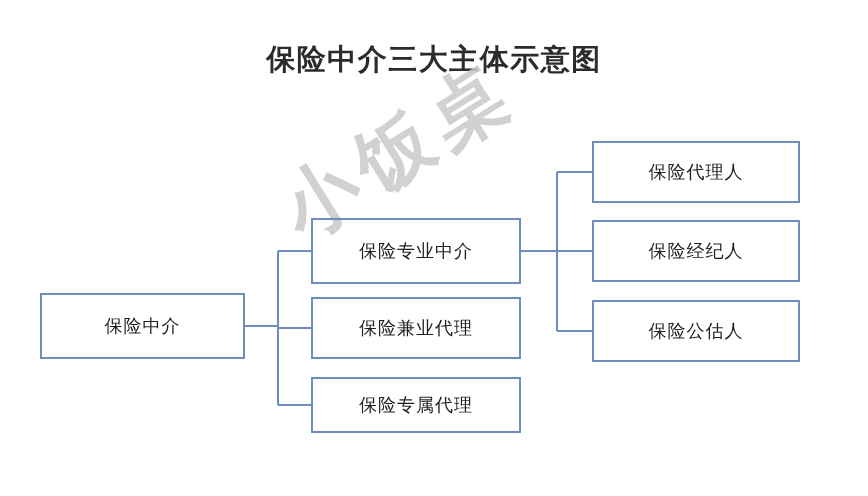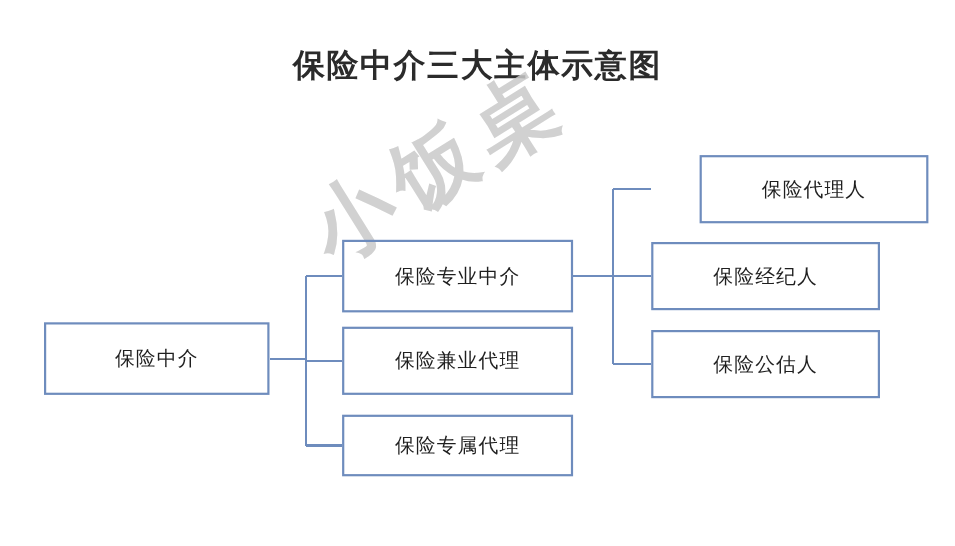--- a/index.html
+++ b/index.html
@@ -89,21 +89,21 @@
     white-space: nowrap;
   }
 
   
   #node-root       { left: 40px;  top: 293px; width: 205px; height: 66px; }
   
   #node-mid-0      { left: 311px; top: 218px; width: 210px; height: 66px; background: transparent; }
   #node-mid-1      { left: 311px; top: 297px; width: 210px; height: 62px; }
   #node-mid-2      { left: 311px; top: 377px; width: 210px; height: 56px; }
   
-  #node-right-0    { left: 592px; top: 141px; width: 208px; height: 62px; margin-left: 44px; }
+  #node-right-0    { left: 592px; top: 141px; width: 208px; height: 62px; }
   #node-right-1    { left: 592px; top: 220px; width: 208px; height: 62px; }
   #node-right-2    { left: 592px; top: 300px; width: 208px; height: 62px; }
 </style>
 </head>
 <body>
 
 <div id="canvas">
 
   <div class="title">保险中介三大主体示意图</div>
 

